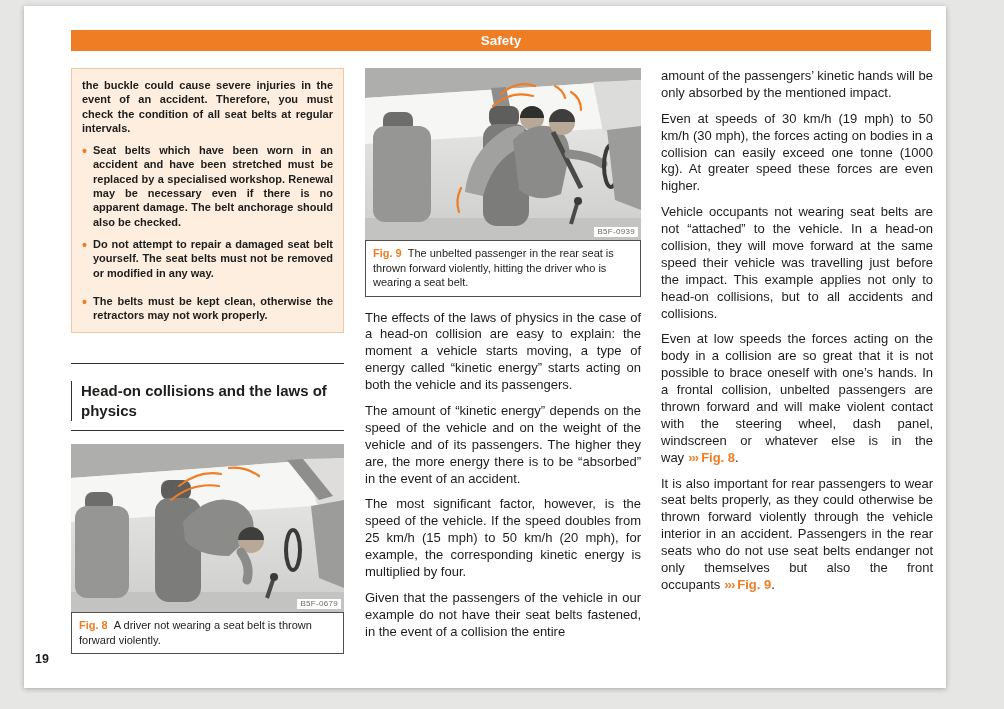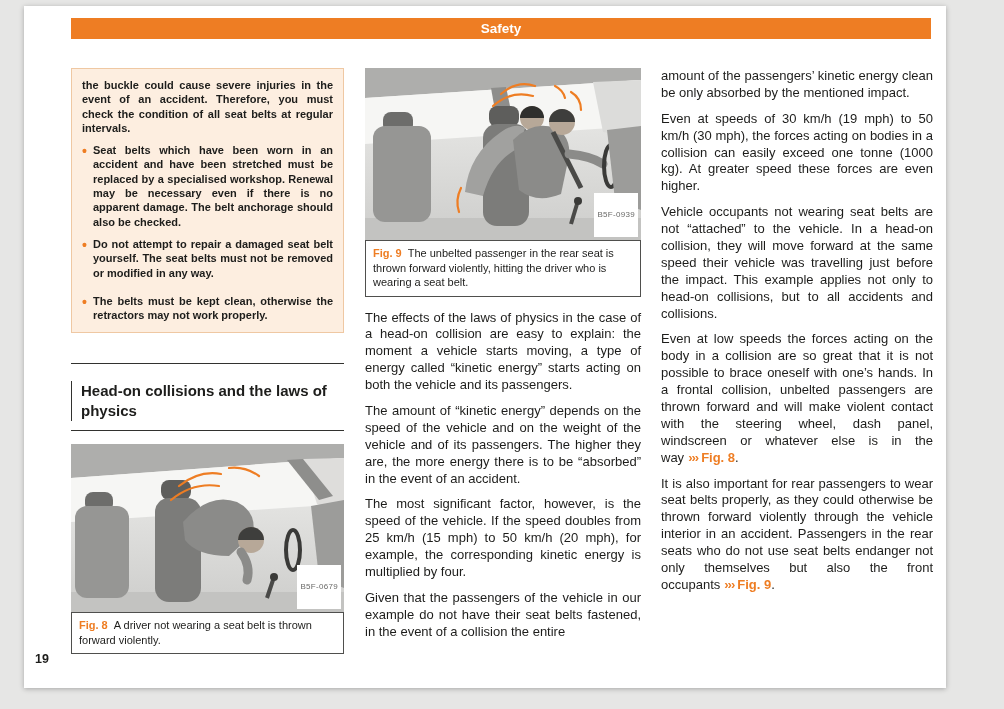--- a/index.html
+++ b/index.html
@@ -13,21 +13,21 @@
   }
   .page {
     position: absolute;
     left: 24px; top: 6px;
     width: 922px; height: 682px;
     background: #ffffff;
     box-shadow: 0 1px 5px rgba(0,0,0,.28);
   }
   .header-bar {
     position: absolute;
-    left: 47px; top: 12px;
+    left: 47px; top: 24px;
     width: 860px; height: 21px;
     background: #ee7d23;
     color: #ffffff;
     font-weight: bold;
     font-size: 13.5px;
     display: flex; align-items: center; justify-content: center;
   }
   .col { position: absolute; top: 62px; }
   .col1 { left: 47px;  width: 273px; }
   .col2 { left: 341px; width: 276px; }
@@ -74,21 +74,21 @@
   .col2 figure.fig-block { margin: 0 0 13px 0; }
   .figure-art { position: relative; line-height: 0; }
   .figure-art svg { display: block; }
   .fig-code {
     position: absolute;
     right: 3px; bottom: 3px;
     background: #ffffff;
     color: #6a6a68;
     font-size: 8px;
     line-height: 1.2;
-    padding: 17px 3px;
+    padding: 0 3px;
     letter-spacing: .3px;
   }
   .fig-caption {
     border: 1px solid #4f4f4d;
     padding: 5px 7px 6px 7px;
     font-size: 11px;
     line-height: 1.32;
   }
   .fig-label { color: #ee7d23; font-weight: bold; margin-right: 6px; }
 
@@ -219,21 +219,21 @@
       </figcaption>
     </figure>
 
     <p class="body-p">The effects of the laws of physics in the case of a head-on collision are easy to explain: the moment a vehicle starts moving, a type of energy called “kinetic energy” starts acting on both the vehicle and its passengers.</p>
     <p class="body-p">The amount of “kinetic energy” depends on the speed of the vehicle and on the weight of the vehicle and of its passengers. The higher they are, the more energy there is to be “absorbed” in the event of an accident.</p>
     <p class="body-p">The most significant factor, however, is the speed of the vehicle. If the speed doubles from 25 km/h (15 mph) to 50 km/h (20 mph), for example, the corresponding kinetic energy is multiplied by four.</p>
     <p class="body-p">Given that the passengers of the vehicle in our example do not have their seat belts fastened, in the event of a collision the entire</p>
   </div>
 
   <div class="col col3">
-    <p class="body-p">amount of the passengers’ kinetic energy clean be only absorbed by the mentioned impact.</p>
+    <p class="body-p">amount of the passengers’ kinetic hands will be only absorbed by the mentioned impact.</p>
     <p class="body-p">Even at speeds of 30 km/h (19 mph) to 50 km/h (30 mph), the forces acting on bodies in a collision can easily exceed one tonne (1000 kg). At greater speed these forces are even higher.</p>
     <p class="body-p">Vehicle occupants not wearing seat belts are not “attached” to the vehicle. In a head-on collision, they will move forward at the same speed their vehicle was travelling just before the impact. This example applies not only to head-on collisions, but to all accidents and collisions.</p>
     <p class="body-p"><span>Even at low speeds the forces acting on the body in a collision are so great that it is not possible to brace oneself with one’s hands. In a frontal collision, unbelted passengers are thrown forward and will make violent contact with the steering wheel, dash panel, windscreen or whatever else is in the way</span><span class="ref-arrows">›››</span><span class="ref-label">Fig. 8</span><span>.</span></p>
     <p class="body-p"><span>It is also important for rear passengers to wear seat belts properly, as they could otherwise be thrown forward violently through the vehicle interior in an accident. Passengers in the rear seats who do not use seat belts endanger not only themselves but also the front occupants</span><span class="ref-arrows">›››</span><span class="ref-label">Fig. 9</span><span>.</span></p>
   </div>
 
   <div class="page-number">19</div>
 
 </div>
 

